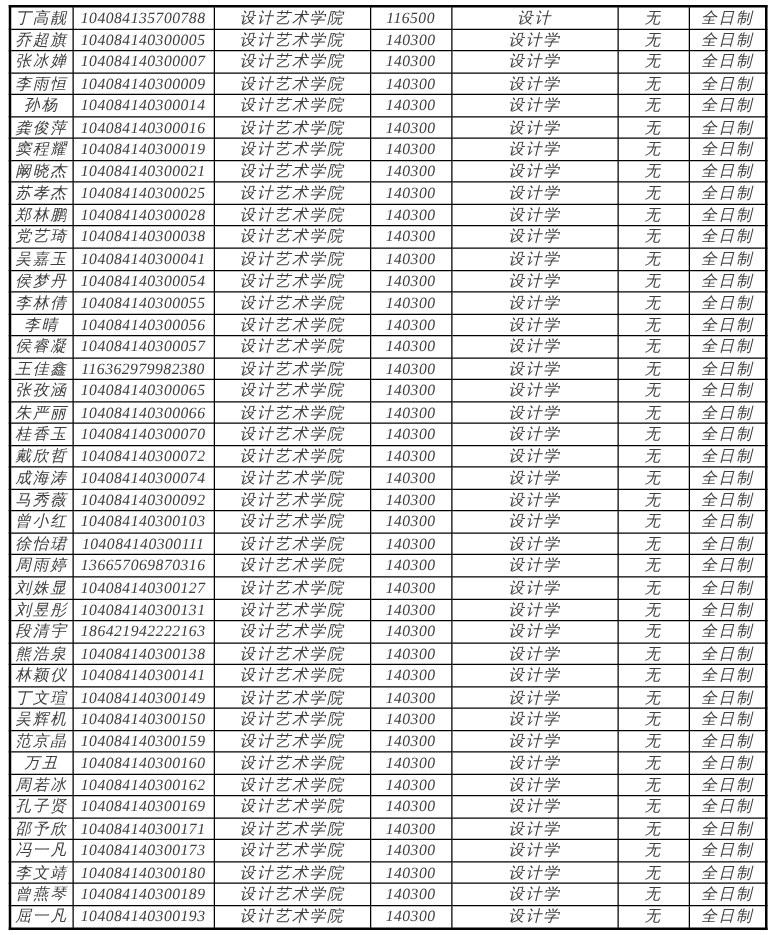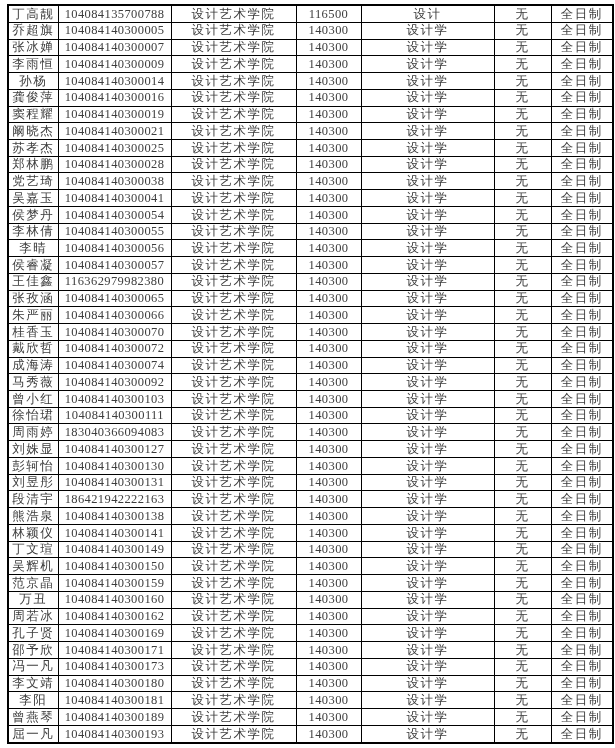--- a/index.html
+++ b/index.html
@@ -7,20 +7,21 @@
     padding: 0;
     background: #ffffff;
     width: 615px;
     height: 748px;
     font-family: "Liberation Serif", "DejaVu Serif", serif;
   }
   .sheet {
     position: absolute;
     left: 7px;
     top: 4px;
+    font-style: italic;
   }
   table.roster {
     border-collapse: collapse;
     table-layout: fixed;
     width: 605px;
     height: 740px;
     border: 2px solid #000000;
     background: #ffffff;
   }
   table.roster td {
@@ -272,46 +273,37 @@
           <td class="cjk">徐怡珺</td>
           <td class="num">104084140300111</td>
           <td class="cjk">设计艺术学院</td>
           <td class="num">140300</td>
           <td class="cjk">设计学</td>
           <td class="cjk">无</td>
           <td class="cjk">全日制</td>
         </tr>
         <tr>
           <td class="cjk">周雨婷</td>
-          <td class="num">183040366094083</td>
+          <td class="num">136657069870316</td>
           <td class="cjk">设计艺术学院</td>
           <td class="num">140300</td>
           <td class="cjk">设计学</td>
           <td class="cjk">无</td>
           <td class="cjk">全日制</td>
         </tr>
         <tr>
           <td class="cjk">刘姝显</td>
           <td class="num">104084140300127</td>
           <td class="cjk">设计艺术学院</td>
           <td class="num">140300</td>
           <td class="cjk">设计学</td>
           <td class="cjk">无</td>
           <td class="cjk">全日制</td>
         </tr>
         <tr>
-          <td class="cjk">彭轲怡</td>
-          <td class="num">104084140300130</td>
-          <td class="cjk">设计艺术学院</td>
-          <td class="num">140300</td>
-          <td class="cjk">设计学</td>
-          <td class="cjk">无</td>
-          <td class="cjk">全日制</td>
-        </tr>
-        <tr>
           <td class="cjk">刘昱彤</td>
           <td class="num">104084140300131</td>
           <td class="cjk">设计艺术学院</td>
           <td class="num">140300</td>
           <td class="cjk">设计学</td>
           <td class="cjk">无</td>
           <td class="cjk">全日制</td>
         </tr>
         <tr>
           <td class="cjk">段清宇</td>
@@ -408,29 +400,20 @@
           <td class="num">104084140300173</td>
           <td class="cjk">设计艺术学院</td>
           <td class="num">140300</td>
           <td class="cjk">设计学</td>
           <td class="cjk">无</td>
           <td class="cjk">全日制</td>
         </tr>
         <tr>
           <td class="cjk">李文靖</td>
           <td class="num">104084140300180</td>
-          <td class="cjk">设计艺术学院</td>
-          <td class="num">140300</td>
-          <td class="cjk">设计学</td>
-          <td class="cjk">无</td>
-          <td class="cjk">全日制</td>
-        </tr>
-        <tr>
-          <td class="cjk">李阳</td>
-          <td class="num">104084140300181</td>
           <td class="cjk">设计艺术学院</td>
           <td class="num">140300</td>
           <td class="cjk">设计学</td>
           <td class="cjk">无</td>
           <td class="cjk">全日制</td>
         </tr>
         <tr>
           <td class="cjk">曾燕琴</td>
           <td class="num">104084140300189</td>
           <td class="cjk">设计艺术学院</td>

